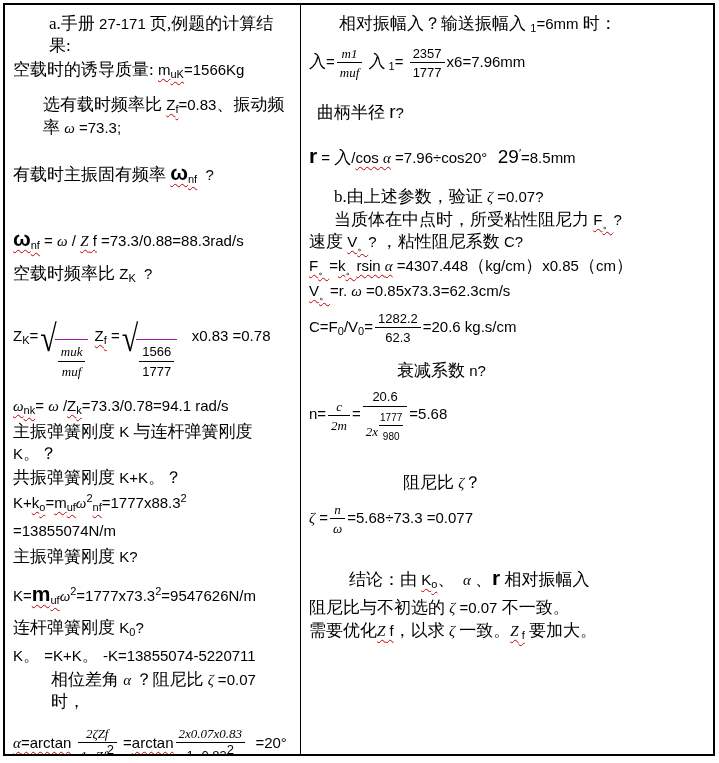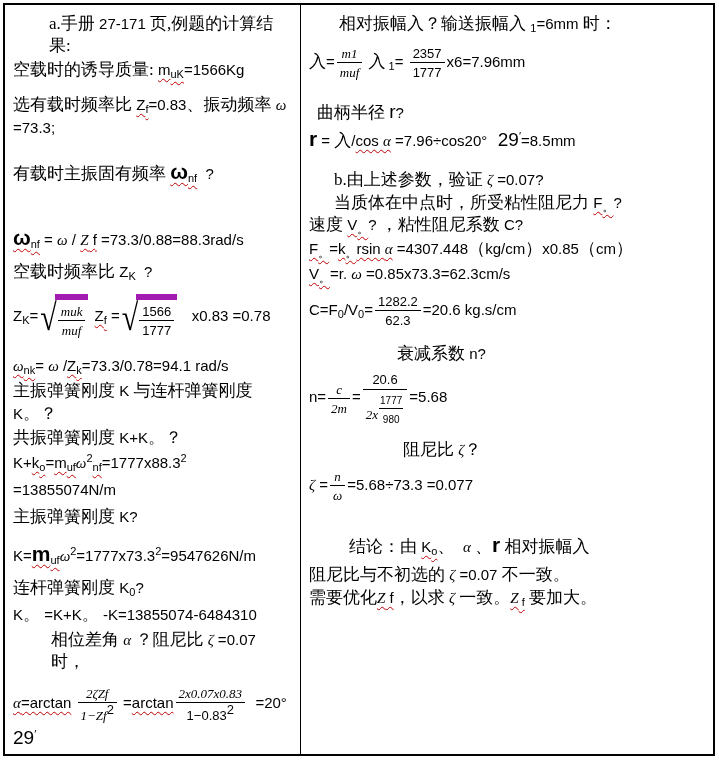--- a/index.html
+++ b/index.html
@@ -20,58 +20,58 @@
   .frac{display:inline-block;vertical-align:middle;text-align:center;margin:0 2px;}
   .frac .fn{display:block;border-bottom:1px solid #000;padding:0 3px;line-height:1.15;}
   .frac .fd{display:block;padding:0 3px;line-height:1.15;}
   .frac .cn,.frac .lat,.frac .mit{font-size:13px;}
   .frac.small{margin:0 1px;vertical-align:-4px;}
   .frac.small .cn,.frac.small .lat,.frac.small .mit{font-size:10px;}
   .frac.small .fn{padding:0 1px;}
   .frac.small .fd{padding:0 1px;}
   .sqrt{display:inline-flex;align-items:stretch;vertical-align:middle;margin:0 2px;}
   .sqrt .rs{font-family:"Liberation Serif","DejaVu Serif",serif;font-size:30px;line-height:1.1;align-self:center;transform:scaleY(1.25);margin-right:-2px;}
-  .sqrt .ri{border-top:6px solid #a21caf;padding:2px 1px 0 1px;align-self:center;}
+  .sqrt .ri{border-top:1px solid #a21caf;padding:2px 1px 0 1px;align-self:center;margin-top:44px;}
 </style>
 </head>
 <body>
 
 <div class="doc-table">
   <div class="col col-left">
       <div class="line" style="margin-top: 2px; padding-left: 36px;"><span class="cn">a.手册 </span><span class="lat">27-171</span><span class="cn"> 页,例题的计算结果:</span></div>
       <div class="line" style="margin-top: 1px;"><span class="cn">空载时的诱导质量: </span><span class="lat u">m</span><span class="lat sub u">uK</span><span class="lat">=1566Kg</span></div>
-      <div class="line" style="margin-top: 13px;"><span class="cn">选有载时频率比 </span><span class="lat u">Z</span><span class="lat sub u">f</span><span class="lat">=0.83</span><span class="cn">、振动频率 </span><span class="mit">ω</span><span class="lat"> =73.3;</span></div>
+      <div class="line" style="margin-top: 13px; margin-left: 30px;"><span class="cn">选有载时频率比 </span><span class="lat u">Z</span><span class="lat sub u">f</span><span class="lat">=0.83</span><span class="cn">、振动频率 </span><span class="mit">ω</span><span class="lat"> =73.3;</span></div>
       <div class="line" style="margin-top: 20px;"><span class="cn">有载时主振固有频率 </span><span class="big u">ω</span><span class="lat sub u">nf</span><span class="lat">  ?</span></div>
       <div class="line" style="margin-top: 38px;"><span class="big u">ω</span><span class="lat sub u">nf</span><span class="lat"> = </span><span class="mit">ω</span><span class="lat"> / </span><span class="mit u">Z</span><span class="lat u"> f</span><span class="lat"> =73.3/0.88=88.3rad/s</span></div>
       <div class="line" style="margin-top: 10px;"><span class="cn">空载时频率比 </span><span class="lat">Z</span><span class="lat sub">K</span><span class="lat">  ?</span></div>
       <div class="line" style="margin-top: 10px;"><span class="lat">Z</span><span class="lat sub">K</span><span class="lat">=</span><span class="sqrt"><span class="rs">√</span><span class="ri"><span class="frac"><span class="fn"><span class="mit">muk</span></span><span class="fd"><span class="mit">muf</span></span></span></span></span><span class="lat"> </span><span class="lat u">Z</span><span class="lat sub u">f</span><span class="lat"> =</span><span class="sqrt"><span class="rs">√</span><span class="ri"><span class="frac"><span class="fn"><span class="lat">1566</span></span><span class="fd"><span class="lat">1777</span></span></span></span></span><span class="lat">   x0.83 =0.78</span></div>
       <div class="line" style="margin-top: 15px;"><span class="mit u">ω</span><span class="lat sub u">nk</span><span class="lat">= </span><span class="mit">ω</span><span class="lat"> /</span><span class="lat u">Z</span><span class="lat sub u">k</span><span class="lat">=73.3/0.78=94.1 rad/s</span></div>
       <div class="line" style="margin-top: 3px;"><span class="cn">主振弹簧刚度 </span><span class="lat">K</span><span class="cn"> 与连杆弹簧刚度 </span><span class="lat">K</span><span class="cn">。？</span></div>
       <div class="line" style="margin-top: 2px;"><span class="cn">共振弹簧刚度 </span><span class="lat">K+K</span><span class="cn">。？</span></div>
       <div class="line" style="margin-top: 1px;"><span class="lat">K+</span><span class="lat u">k</span><span class="lat sub u">o</span><span class="lat">=</span><span class="lat u">m</span><span class="lat sub u">uf</span><span class="mit">ω</span><span class="lat sup">2</span><span class="lat sub u">nf</span><span class="lat">=1777x88.3</span><span class="lat sup">2</span></div>
       <div class="line" style="margin-top: 5px;"><span class="lat">=13855074N/m</span></div>
       <div class="line" style="margin-top: 5px;"><span class="cn">主振弹簧刚度 </span><span class="lat">K?</span></div>
       <div class="line" style="margin-top: 12px;"><span class="lat">K=</span><span class="big u">m</span><span class="lat sub u">uf</span><span class="mit">ω</span><span class="lat sup">2</span><span class="lat">=1777x73.3</span><span class="lat sup">2</span><span class="lat">=9547626N/m</span></div>
       <div class="line" style="margin-top: 9px;"><span class="cn">连杆弹簧刚度 </span><span class="lat">K</span><span class="lat sub">0</span><span class="lat">?</span></div>
-      <div class="line" style="margin-top: 5px;"><span class="lat">K</span><span class="cn">。</span><span class="lat"> =K+K</span><span class="cn">。</span><span class="lat"> -K=13855074-6484310</span></div>
+      <div class="line" style="margin-top: 5px;"><span class="lat">K</span><span class="cn">。</span><span class="lat"> =K+K</span><span class="cn">。</span><span class="lat"> -K=13855074-5220711</span></div>
       <div class="line" style="margin-top: 2px; padding-left: 38px;"><span class="cn">相位差角 </span><span class="mit">α</span><span class="cn"> ？阻尼比 </span><span class="mit">ζ</span><span class="lat"> =0.07 </span><span class="cn">时，</span></div>
       <div class="line" style="margin-top: 10px;"><span class="mit u">α</span><span class="lat u">=arctan</span><span class="lat"> </span><span class="frac"><span class="fn"><span class="mit">2ζZf</span></span><span class="fd"><span class="mit">1−Zf</span><span class="lat sup">2</span></span></span><span class="lat"> =</span><span class="lat u">arctan</span><span class="frac"><span class="fn"><span class="mit">2x0.07x0.83</span></span><span class="fd"><span class="lat">1−0.83</span><span class="lat sup">2</span></span></span><span class="lat">  =20°</span><span class="med">  29</span><span class="med sup">′</span></div>
     </div>
   <div class="col col-right">
       <div class="line" style="margin-top: 2px; padding-left: 30px;"><span class="cn">相对振幅入？输送振幅入 </span><span class="lat sub">1</span><span class="lat">=6mm</span><span class="cn"> 时：</span></div>
       <div class="line" style="margin-top: 8px;"><span class="cn">入</span><span class="lat">=</span><span class="frac"><span class="fn"><span class="mit">m1</span></span><span class="fd"><span class="mit">muf</span></span></span><span class="cn"> 入</span><span class="lat sub"> 1</span><span class="lat">= </span><span class="frac"><span class="fn"><span class="lat">2357</span></span><span class="fd"><span class="lat">1777</span></span></span><span class="lat">x6=7.96mm</span></div>
       <div class="line" style="margin-top: 18px; padding-left: 8px;"><span class="cn">曲柄半径 </span><span class="med">r</span><span class="lat">?</span></div>
-      <div class="line" style=""><span class="big">r</span><span class="lat"> = </span><span class="cn">入</span><span class="lat">/</span><span class="lat u">cos </span><span class="mit u">α</span><span class="lat"> =7.96÷cos20°</span><span class="med">  29</span><span class="med sup">′</span><span class="lat">=8.5mm</span></div>
+      <div class="line" style="margin-top: 17px;"><span class="big">r</span><span class="lat"> = </span><span class="cn">入</span><span class="lat">/</span><span class="lat u">cos </span><span class="mit u">α</span><span class="lat"> =7.96÷cos20°</span><span class="med">  29</span><span class="med sup">′</span><span class="lat">=8.5mm</span></div>
       <div class="line" style="margin-top: 17px; padding-left: 25px;"><span class="cn">b.由上述参数，验证 </span><span class="mit">ζ</span><span class="lat"> =0.07?</span></div>
       <div class="line" style="padding-left: 25px;"><span class="cn">当质体在中点时，所受粘性阻尼力 </span><span class="lat u">F</span><span class="lat sub u">。</span><span class="lat">?</span></div>
       <div class="line"><span class="cn">速度 </span><span class="lat u">V</span><span class="lat sub u">。</span><span class="lat">? </span><span class="cn">，粘性阻尼系数 </span><span class="lat">C?</span></div>
       <div class="line" style="margin-top: 1px;"><span class="lat u">F</span><span class="lat sub u">。</span><span class="lat">=</span><span class="lat u">k</span><span class="lat sub u">。</span><span class="lat u">rsin </span><span class="mit u">α</span><span class="lat"> =4307.448</span><span class="cn">（</span><span class="lat">kg/cm</span><span class="cn">）</span><span class="lat">x0.85</span><span class="cn">（</span><span class="lat">cm</span><span class="cn">）</span></div>
       <div class="line" style="margin-top: 3px;"><span class="lat u">V</span><span class="lat sub u">。</span><span class="lat">=r. </span><span class="mit">ω</span><span class="lat"> =0.85x73.3=62.3cm/s</span></div>
       <div class="line" style="margin-top: 6px;"><span class="lat">C=F</span><span class="lat sub">0</span><span class="lat">/V</span><span class="lat sub">0</span><span class="lat">=</span><span class="frac"><span class="fn"><span class="lat">1282.2</span></span><span class="fd"><span class="lat">62.3</span></span></span><span class="lat">=20.6 kg.s/cm</span></div>
       <div class="line" style="margin-top: 13px; padding-left: 88px;"><span class="cn">衰减系数 </span><span class="lat">n?</span></div>
       <div class="line" style="margin-top: 5px;"><span class="lat">n=</span><span class="frac"><span class="fn"><span class="mit">c</span></span><span class="fd"><span class="mit">2m</span></span></span><span class="lat">=</span><span class="frac"><span class="fn"><span class="lat">20.6</span></span><span class="fd"><span class="mit">2x</span><span class="frac small"><span class="fn"><span class="lat">1777</span></span><span class="fd"><span class="lat">980</span></span></span></span></span><span class="lat">=5.68</span></div>
-      <div class="line" style="margin-top: 12px; padding-left: 94px;"><span class="cn">阻尼比 </span><span class="mit">ζ</span><span class="cn">？</span></div>
+      <div class="line" style="margin-top: 28px; padding-left: 94px;"><span class="cn">阻尼比 </span><span class="mit">ζ</span><span class="cn">？</span></div>
       <div class="line" style="margin-top: 5px;"><span class="mit">ζ</span><span class="lat"> =</span><span class="frac"><span class="fn"><span class="mit">n</span></span><span class="fd"><span class="mit">ω</span></span></span><span class="lat">=5.68÷73.3 =0.077</span></div>
       <div class="line" style="margin-top: 26px; padding-left: 40px;"><span class="cn">结论：由 </span><span class="lat u">K</span><span class="lat sub u">o</span><span class="cn">、  </span><span class="mit">α</span><span class="cn"> 、</span><span class="big">r</span><span class="cn"> 相对振幅入</span></div>
       <div class="line" style="margin-top: 6px;"><span class="cn">阻尼比与不初选的 </span><span class="mit">ζ</span><span class="lat"> =0.07 </span><span class="cn">不一致。</span></div>
       <div class="line"><span class="cn">需要优化</span><span class="mit u">Z</span><span class="lat u"> f</span><span class="cn">，以求 </span><span class="mit">ζ</span><span class="cn"> 一致。</span><span class="mit u">Z</span><span class="lat sub u"> f</span><span class="cn"> 要加大。</span></div>
     </div>
 </div>
 
 </body></html>

